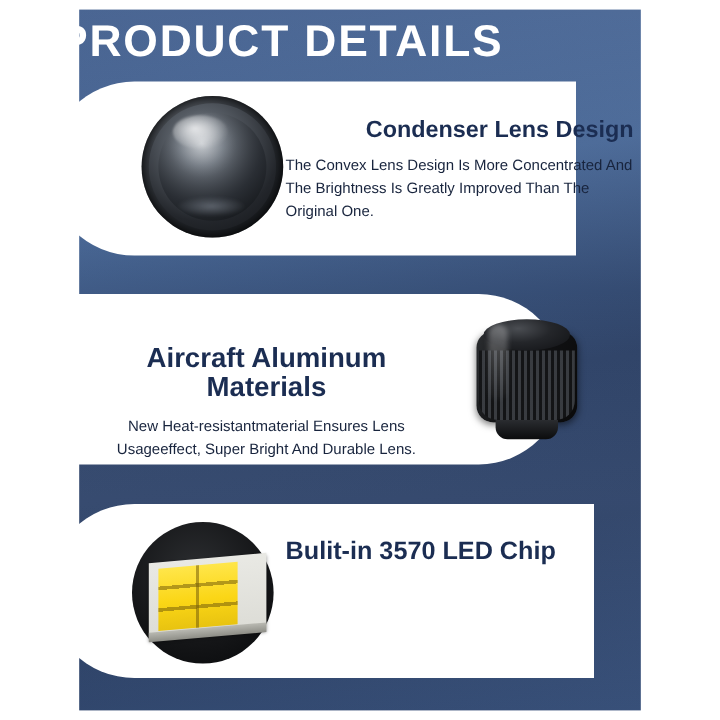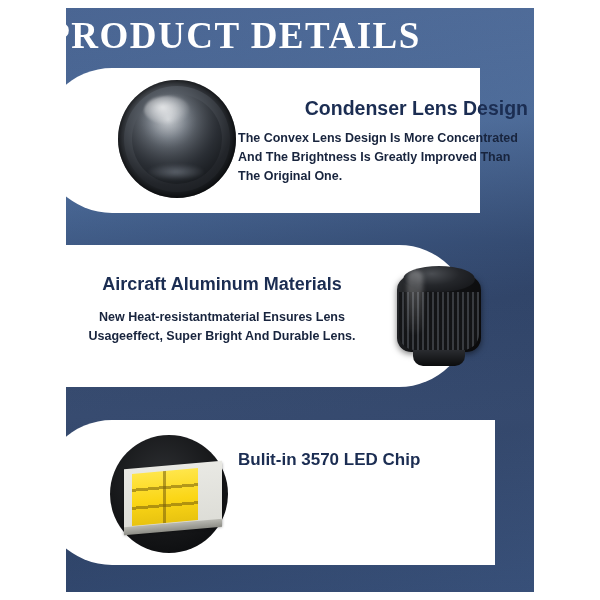--- a/index.html
+++ b/index.html
@@ -41,21 +41,21 @@
   .title {
     position: absolute;
     left: 0;
     top: 14px;
     width: 468px;
     text-align: center;
     color: #ffffff;
     font-size: 37px;
     font-weight: bold;
     letter-spacing: 1.5px;
-    font-family: Liberation Serif, serif;
+    font-family: Liberation Sans, sans-serif;
     z-index: 4;
   }
 
   
   .card {
     position: absolute;
     background: #ffffff;
     z-index: 2;
   }
   .card-1 {
@@ -88,35 +88,34 @@
   .head {
     color: #1b2d52;
     font-weight: bold;
     font-size: 19px;
     line-height: 24px;
   }
   .body-txt {
     color: #18243d;
     font-size: 12.5px;
     line-height: 19px;
-    font-weight: bold;
   }
 
   
   .s1-text { left: 238px; top: 96px; width: 290px; }
   .s1-text .head { font-size: 19.5px; margin-bottom: 9px; text-align: right; }
 
   
   .s2-text { left: 72px; top: 272px; width: 300px; text-align: center; }
-  .s2-text .head { font-size: 18px; margin-bottom: 12px; }
+  .s2-text .head { font-size: 23px; margin-bottom: 12px; margin-top: 14px; }
   .s2-text .body-txt { font-size: 12.5px; }
 
   
   .s3-text { left: 238px; top: 448px; width: 300px; }
-  .s3-text .head { font-size: 17px; margin-bottom: 9px; }
+  .s3-text .head { font-size: 21px; margin-bottom: 9px; }
 
   
   .lens-wrap {
     position: absolute;
     left: 118px;
     top: 80px;
     width: 118px;
     height: 118px;
     z-index: 4;
   }

